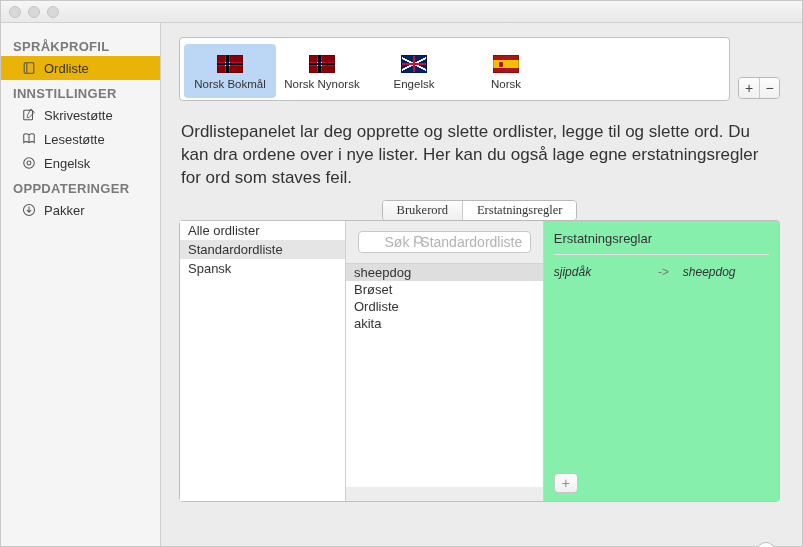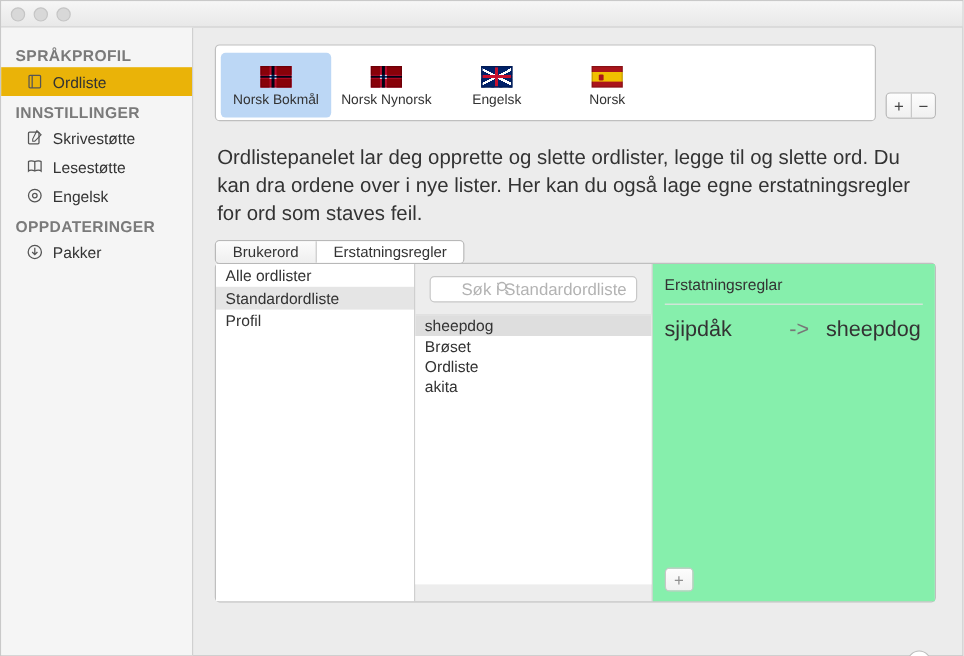--- a/index.html
+++ b/index.html
@@ -166,21 +166,21 @@
       cursor:pointer;
     }
     .steppers button + button { border-left:1px solid #c8c8c8; }
     .desc {
       margin: 20px 2px 10px;
       font-size: 17px;
       color: #333;
       line-height: 1.35;
     }
     .tabs-wrap {
-      display:flex; justify-content:flex-start; margin-bottom:-1px; position:relative; z-index:2;
+      display:flex; justify-content:center; margin-bottom:-1px; position:relative; z-index:2;font-family:Liberation Serif, serif;
     }
     .segmented {
       display:flex; border:1px solid #b8b8b8; border-radius:4px; overflow:hidden;
       background:#fff;
     }
     .segmented .seg {
       padding: 2px 14px; font-size:12.5px; cursor:default;
       background: linear-gradient(#fcfcfc,#efefef);
     }
     .segmented .seg.selected { background: linear-gradient(#fff,#fff); }
@@ -230,21 +230,21 @@
     .word-list .word { padding:1px 8px; font-size:13px; }
     .word-list .word.selected { background:#dedede; }
     .col-right {
       flex: 1.25;
       background:#86efac;
       display:flex; flex-direction:column;
       padding: 10px 10px 8px;
     }
     .rules-title { font-size:13px; margin-bottom:4px;}
     .rules-divider { height:1px; background:#e3e3e3; margin: 4px 0 10px; }
-    .rule-row { display:flex; align-items:center; font-size:18px; gap:14px; }
+    .rule-row { display:flex; align-items:center; font-size:12px; gap:14px;font-style:italic; }
     .rule-row .arrow { color:#777; }
     .rule-from { width: 90px; }
     .plus-btn {
       width:24px; height:20px; border:1px solid #c7c7c7; border-radius:4px;
       background:linear-gradient(#fdfdfd,#f0f0f0);
       display:flex; align-items:center; justify-content:center;
       font-size:14px; color:#8f8f8f; margin-top:auto; align-self:flex-start;
       cursor:pointer;
     }
     .help {
@@ -353,21 +353,21 @@
         <div class="segmented">
           <div class="seg">Brukerord</div>
           <div class="seg selected">Erstatningsregler</div>
         </div>
       </div>
 
       <div class="panel">
         <div class="col-lists">
           <div class="list-row">Alle ordlister</div>
           <div class="list-row selected">Standardordliste</div>
-          <div class="list-row">Profil</div>
+          <div class="list-row">Spansk</div>
         </div>
 
         <div class="col-mid">
           <div class="search-wrap">
             <span class="search-icon">
               <svg width="12" height="12" viewBox="0 0 16 16" fill="none" stroke="currentColor" stroke-width="1.6">
                   <circle cx="7" cy="7" r="4.5"></circle>
                   <path d="M11 11l3 3"></path>
                 </svg>
             </span>

